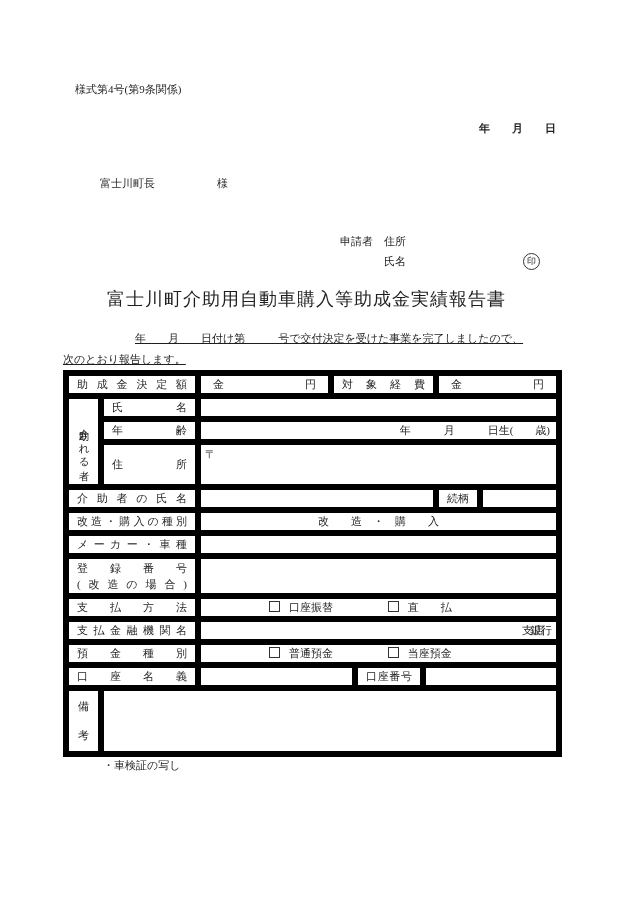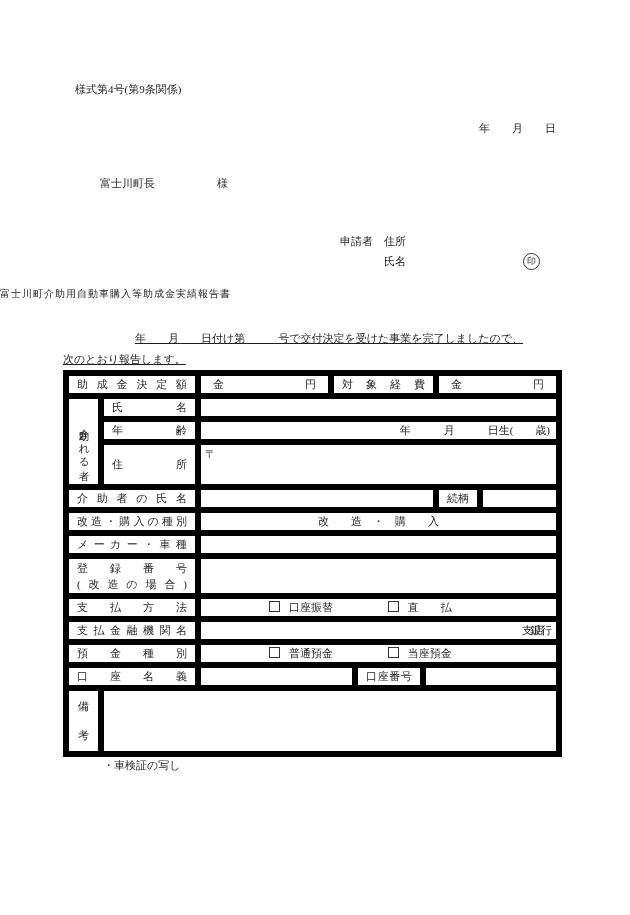--- a/index.html
+++ b/index.html
@@ -4,32 +4,32 @@
 <style>
   html,body{margin:0;padding:0;}
   body{
     width:630px;height:915px;position:relative;background:#ffffff;
     font-family:"Liberation Serif","DejaVu Serif",serif;
     color:#1f1f1f;font-size:11px;
   }
   .abs{position:absolute;}
   
   .form-number{left:75px;top:82px;}
-  .date-line{left:63px;top:121px;width:493px;text-align:right;padding-right:2px;}
+  .date-line{left:63px;top:121px;width:493px;text-align:right;padding-right:2px;font-weight:bold;}
   .addressee{left:100px;top:176px;}
   .addressee .honorific{margin-left:62px;}
   .applicant{left:340px;top:231px;width:216px;line-height:20px;}
   .applicant .row2{padding-left:44px;position:relative;}
   .applicant .lbl-gap{margin-right:11px;}
   .seal{
     position:absolute;right:16px;top:2px;width:15px;height:15px;border:1px solid #333;
     border-radius:50%;display:flex;align-items:center;justify-content:center;
     font-size:9px;line-height:1;
   }
-  .doc-title{left:0;top:287px;width:506px;text-align:left;font-size:10px;letter-spacing:1px;}
+  .doc-title{left:0;top:287px;width:506px;text-align:right;font-size:18px;letter-spacing:1px;}
   .body-para{left:63px;top:328px;width:500px;line-height:20.5px;text-decoration:underline;}
   .body-para .line1{padding-left:72px;}
   
   .tablewrap{left:63px;top:370px;}
   table{border-collapse:collapse;table-layout:fixed;width:493px;}
   td{border:6px solid #000000;padding:1px 4px;font-size:11px;overflow:hidden;}
   td.lbl{text-align:justify;text-align-last:justify;padding:1px 8px;}
   td.vert{
     writing-mode:vertical-rl;text-orientation:upright;text-align:center;
     letter-spacing:1px;padding:2px 0;font-size:10.5px;

